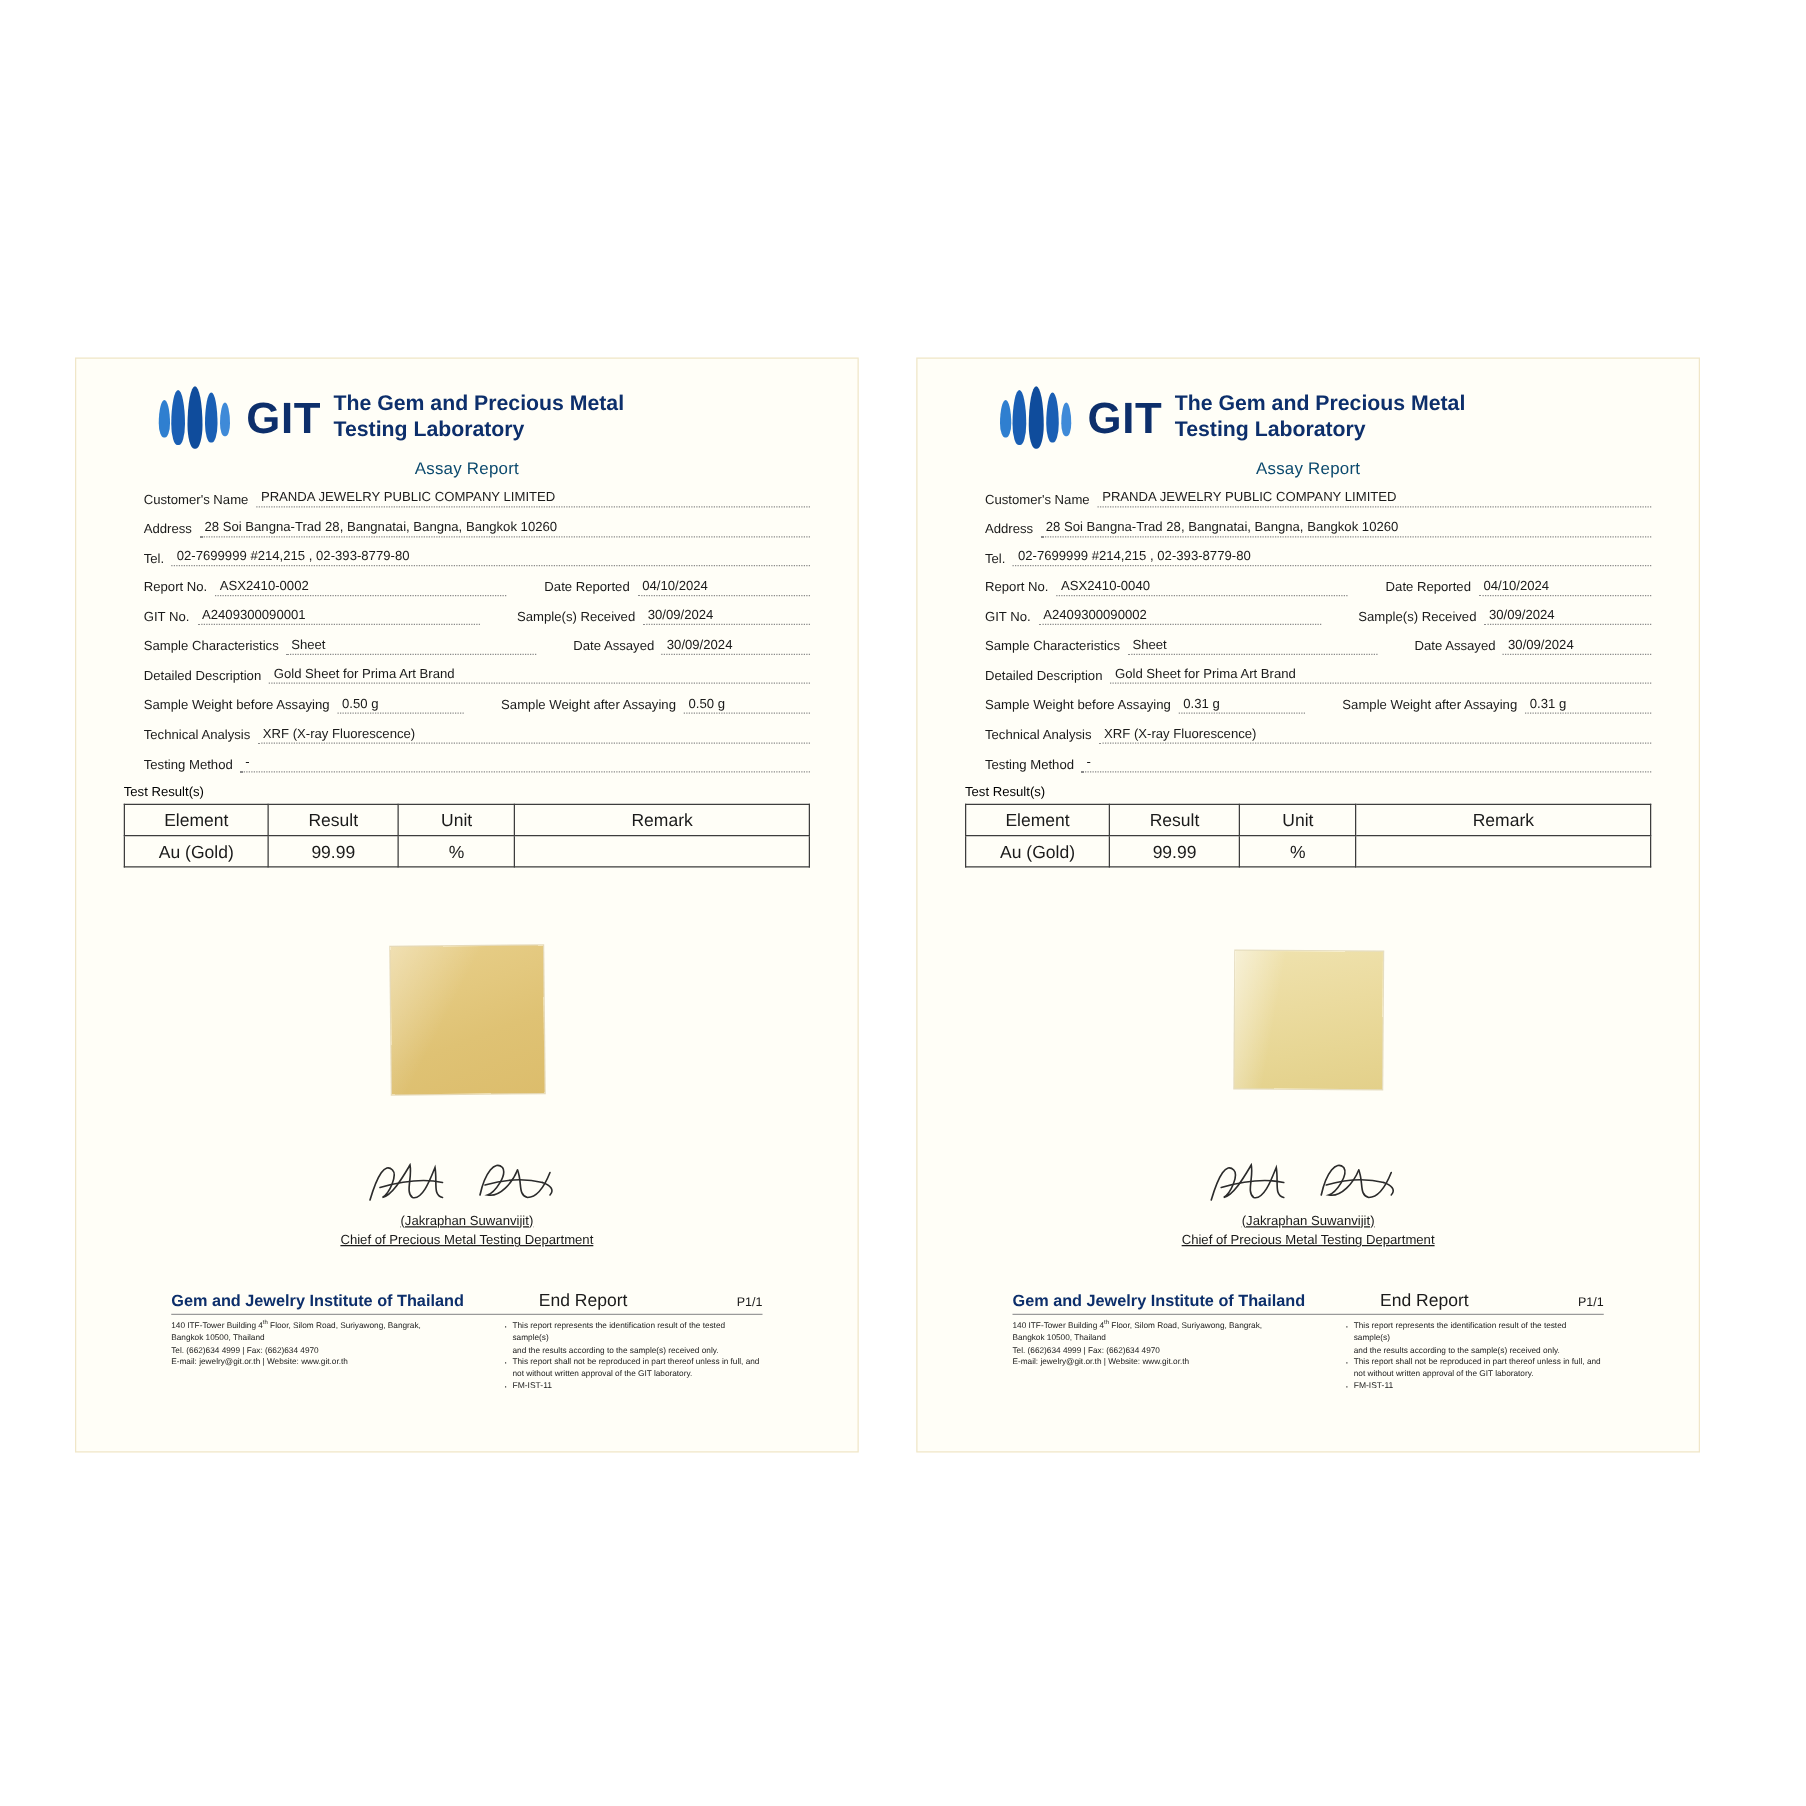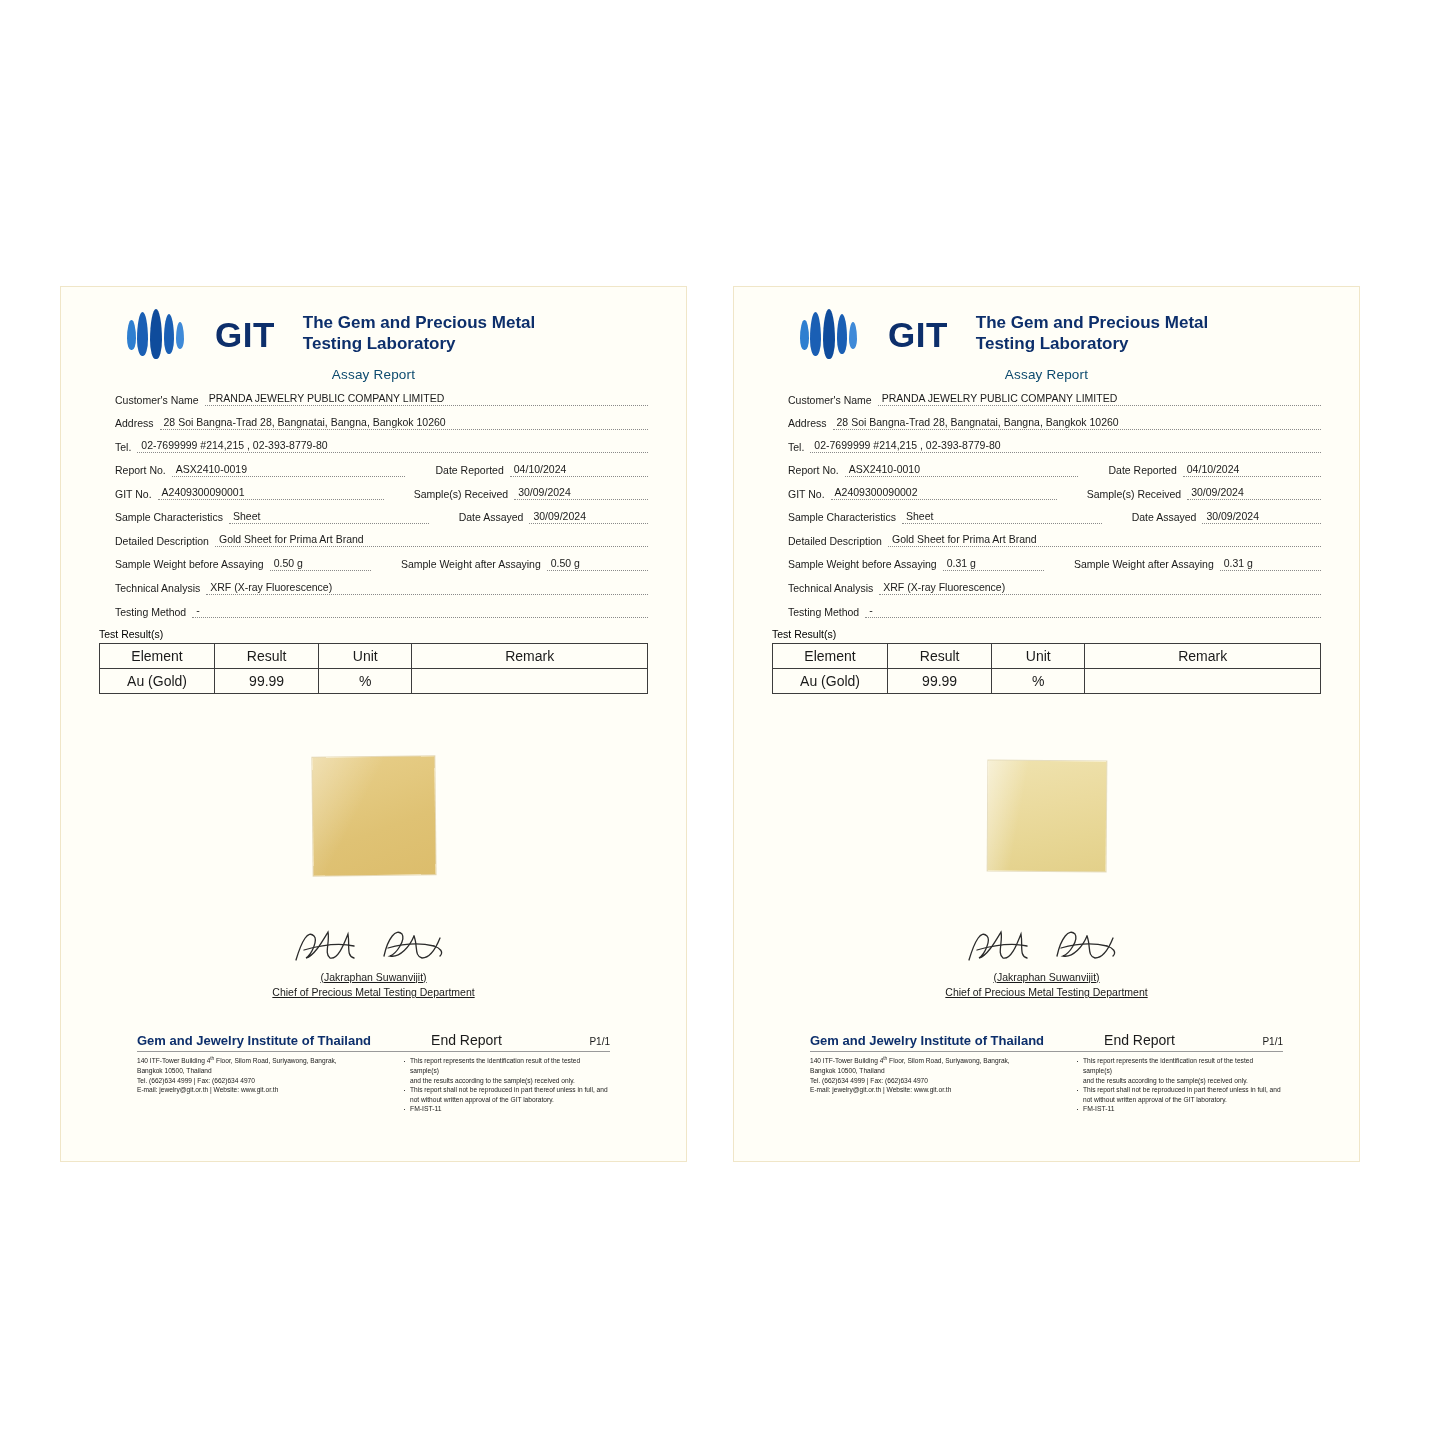--- a/index.html
+++ b/index.html
@@ -33,21 +33,21 @@
     left: 38px;
     right: 38px;
     top: 22px;
     bottom: 18px;
   }
 
   
   .hdr {
     display: flex;
     align-items: center;
-    gap: 28px;
+    gap: 10px;
     padding-left: 26px;
     margin-bottom: 8px;
   }
   .logo-flames {
     width: 62px;
     height: 50px;
     position: relative;
     flex: 0 0 auto;
   }
   .flame {
@@ -279,21 +279,21 @@
         <span class="val">28 Soi Bangna-Trad 28, Bangnatai, Bangna, Bangkok 10260</span>
       </div>
 
       <div class="row">
         <span class="lbl">Tel.</span>
         <span class="val">02-7699999 #214,215 , 02-393-8779-80</span>
       </div>
 
       <div class="row">
         <span class="lbl">Report No.</span>
-        <span class="val" style="flex:1 1 52%">ASX2410-0019</span>
+        <span class="val" style="flex:1 1 52%">ASX2410-0002</span>
         <span class="gap"></span>
         <span class="lbl">Date Reported</span>
         <span class="val" style="flex:1 1 30%">04/10/2024</span>
       </div>
 
       <div class="row">
         <span class="lbl">GIT No.</span>
         <span class="val" style="flex:1 1 52%">A2409300090001</span>
         <span class="gap"></span>
         <span class="lbl">Sample(s) Received</span>
@@ -429,21 +429,21 @@
         <span class="val">28 Soi Bangna-Trad 28, Bangnatai, Bangna, Bangkok 10260</span>
       </div>
 
       <div class="row">
         <span class="lbl">Tel.</span>
         <span class="val">02-7699999 #214,215 , 02-393-8779-80</span>
       </div>
 
       <div class="row">
         <span class="lbl">Report No.</span>
-        <span class="val" style="flex:1 1 52%">ASX2410-0010</span>
+        <span class="val" style="flex:1 1 52%">ASX2410-0040</span>
         <span class="gap"></span>
         <span class="lbl">Date Reported</span>
         <span class="val" style="flex:1 1 30%">04/10/2024</span>
       </div>
 
       <div class="row">
         <span class="lbl">GIT No.</span>
         <span class="val" style="flex:1 1 52%">A2409300090002</span>
         <span class="gap"></span>
         <span class="lbl">Sample(s) Received</span>

